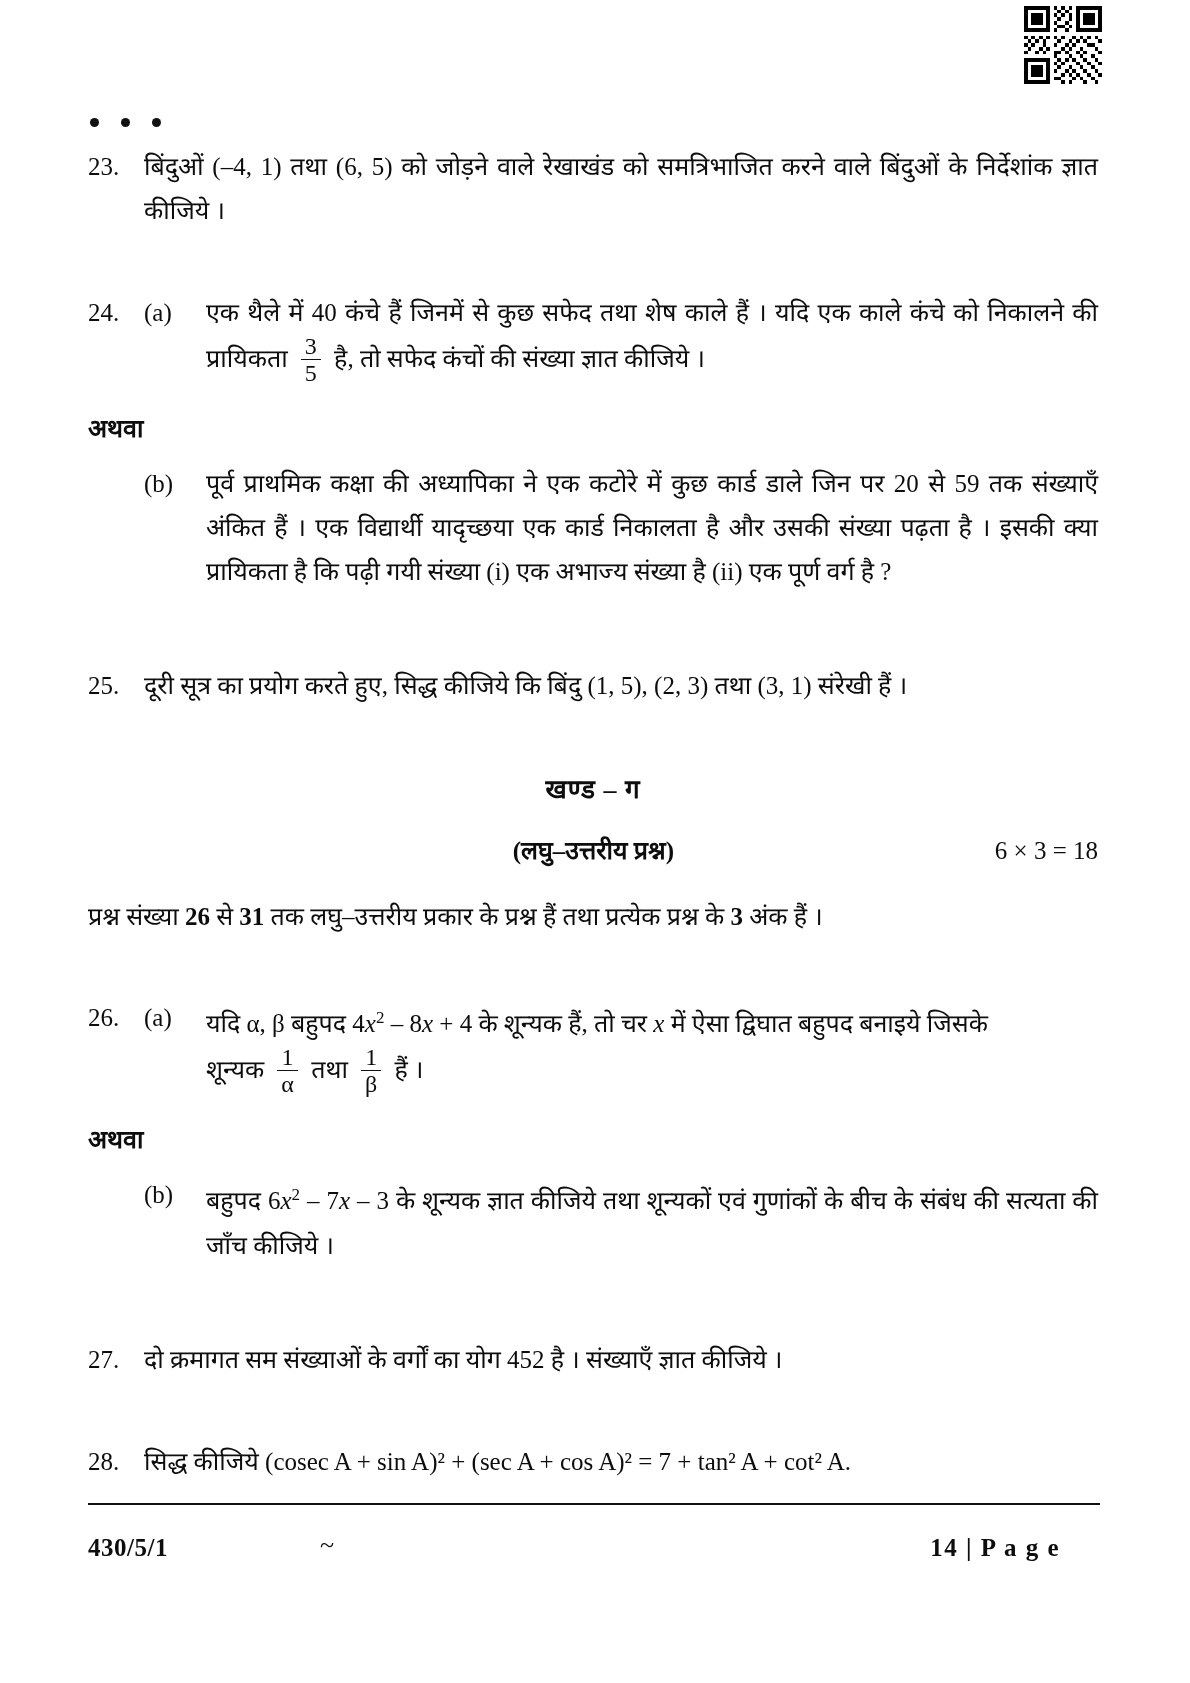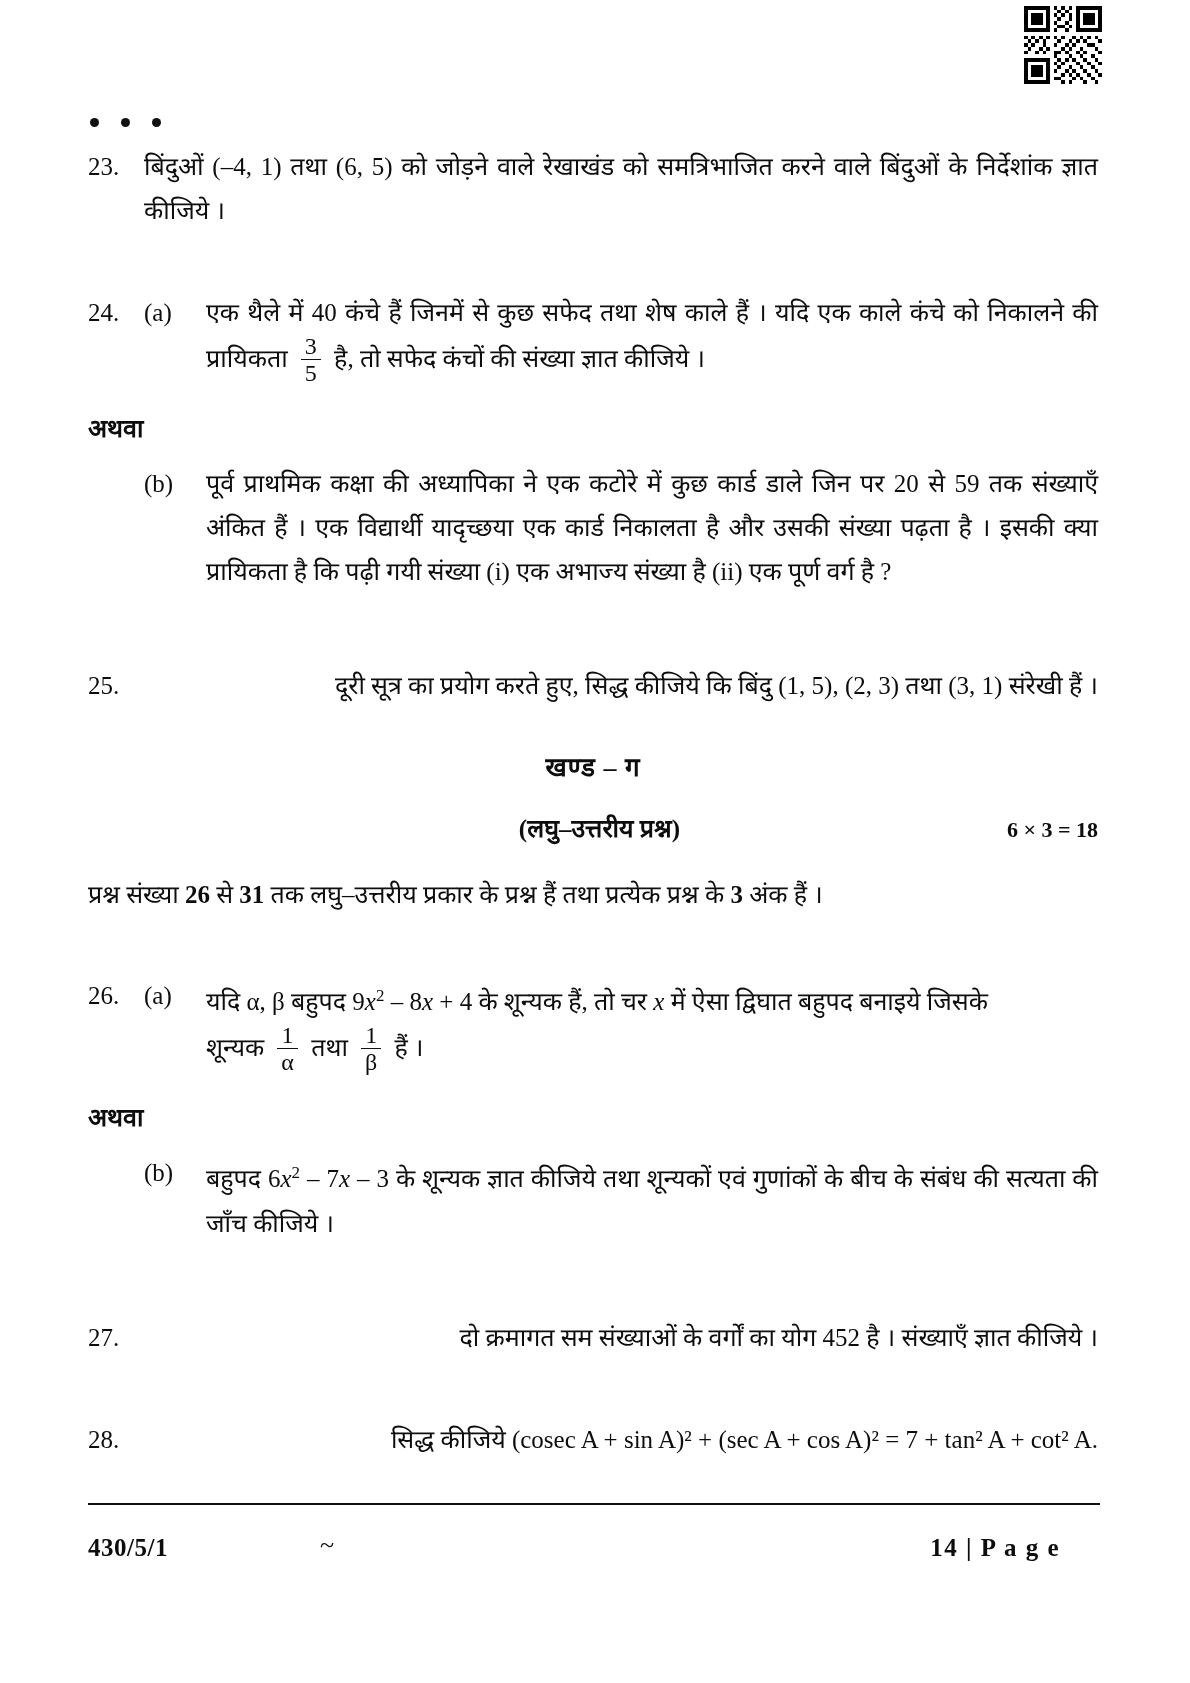--- a/index.html
+++ b/index.html
@@ -62,21 +62,21 @@
     font-size: 25px;
     line-height: 44px;
   }
   .q-body {
     flex: 1 1 auto;
     font-size: 25px;
     line-height: 44px;
     text-align: justify;
     text-justify: inter-word;
   }
-  .q-body.nj { text-align: right; }
+  .q-body.nj { text-align: left; }
   .mt-xl { margin-top: 58px; }
   .mt-xxl { margin-top: 70px; }
 
   .athwa {
     text-align: left;
     font-size: 25px;
     font-weight: bold;
     margin-top: 22px;
     margin-bottom: 6px;
     padding-right: 120px;
@@ -106,39 +106,39 @@
   }
   .ital { font-style: italic; }
   sup { font-size: 0.68em; }
 
   
   .sec-head {
     text-align: center;
     font-size: 26px;
     font-weight: bold;
     letter-spacing: 1px;
-    margin-top: 40px;
+    margin-top: 62px;
   }
   .sec-sub-row {
     display: flex;
     align-items: baseline;
     margin-top: 26px;
     gap: 16px;
   }
   .sec-sub {
     flex: 1 1 auto;
     text-align: center;
     font-size: 25px;
     font-weight: bold;
     padding-left: 120px;
   }
   .sec-marks {
     flex: 0 0 auto;
-    font-size: 22px;
-    font-weight: bold;
+    font-size: 25px;
+    font-weight: normal;
     white-space: nowrap;
   }
   .sec-note {
     font-size: 25px;
     margin-top: 30px;
     line-height: 42px;
   }
   .sec-note b { font-weight: bold; }
 
   
@@ -237,21 +237,21 @@
       <div class="sec-marks">6 × 3 = 18</div>
     </div>
     <div class="sec-note">
       <span>प्रश्न संख्या </span><b>26</b><span> से </span><b>31</b><span> तक लघु–उत्तरीय प्रकार के प्रश्न हैं तथा प्रत्येक प्रश्न के </span><b>3</b><span> अंक हैं ।</span>
     </div>
 
     <div class="q mt-xl">
       <div class="q-num">26.</div>
       <div class="q-sub">(a)</div>
       <div class="q-body">
-        <span>यदि α, β बहुपद 9</span><span class="ital">x</span><sup>2</sup><span> – 8</span><span class="ital">x</span><span> + 4 के शून्यक हैं, तो चर </span><span class="ital">x</span><span> में ऐसा द्विघात बहुपद बनाइये जिसके</span>
+        <span>यदि α, β बहुपद 4</span><span class="ital">x</span><sup>2</sup><span> – 8</span><span class="ital">x</span><span> + 4 के शून्यक हैं, तो चर </span><span class="ital">x</span><span> में ऐसा द्विघात बहुपद बनाइये जिसके</span>
         <br>
         <span>शून्यक</span>
         <span class="frac">
           <span class="num">1</span>
           <span class="den">α</span>
         </span>
         <span>तथा</span>
         <span class="frac">
           <span class="num">1</span>
           <span class="den">β</span>

